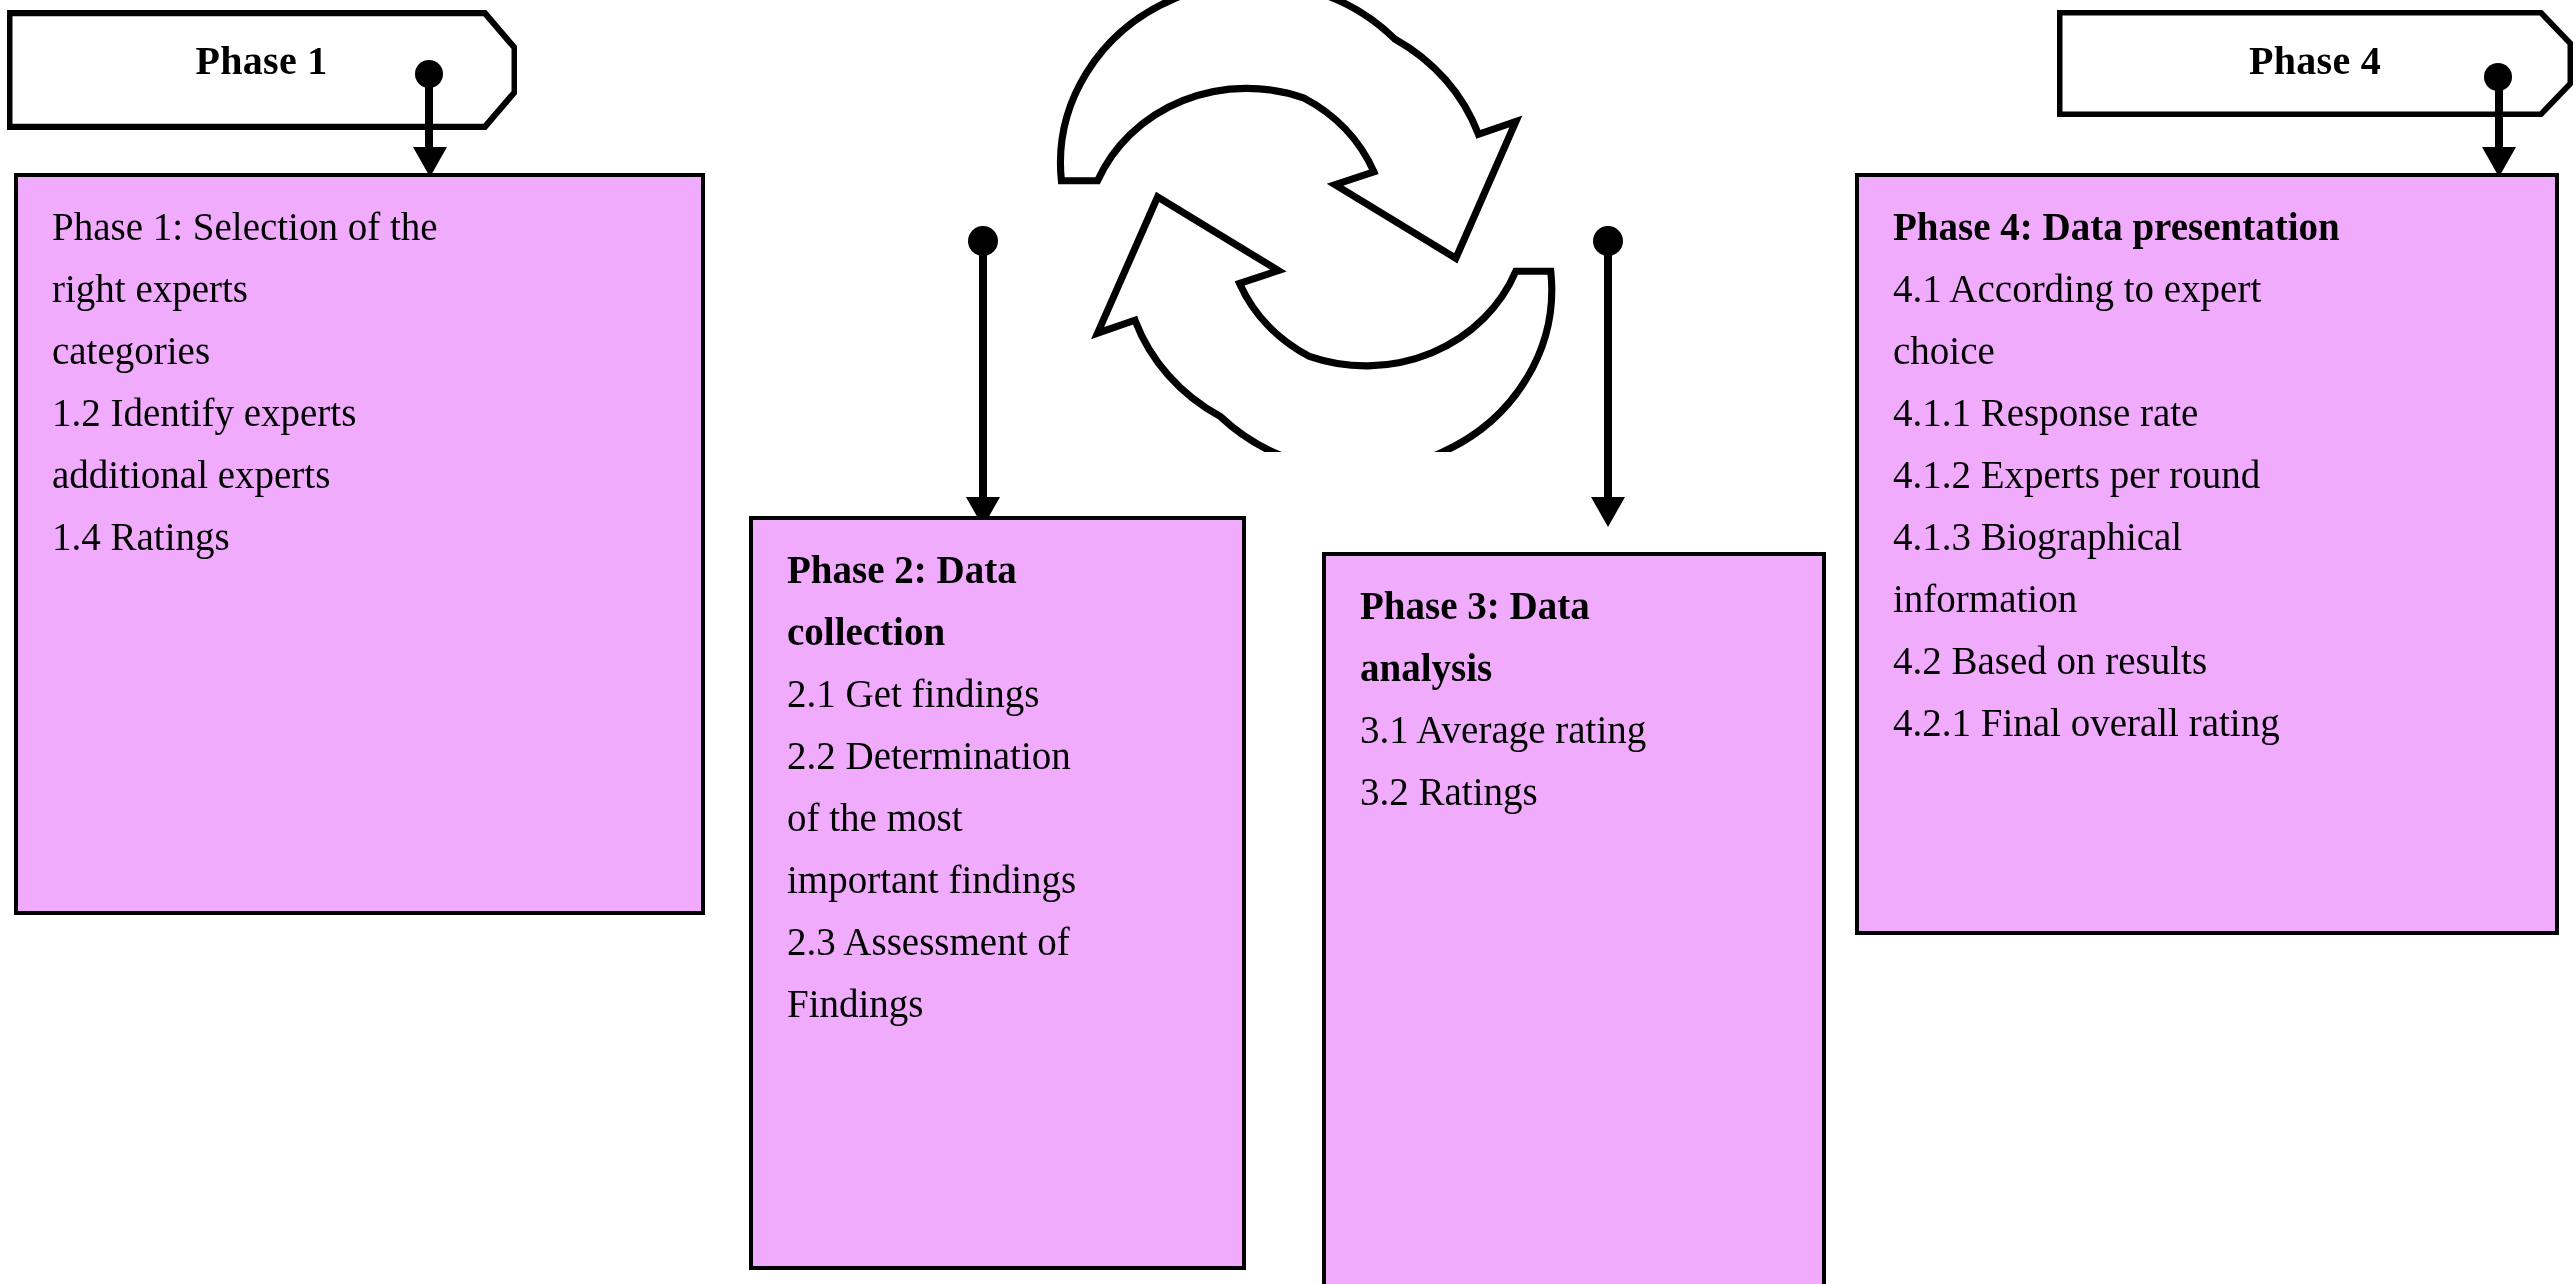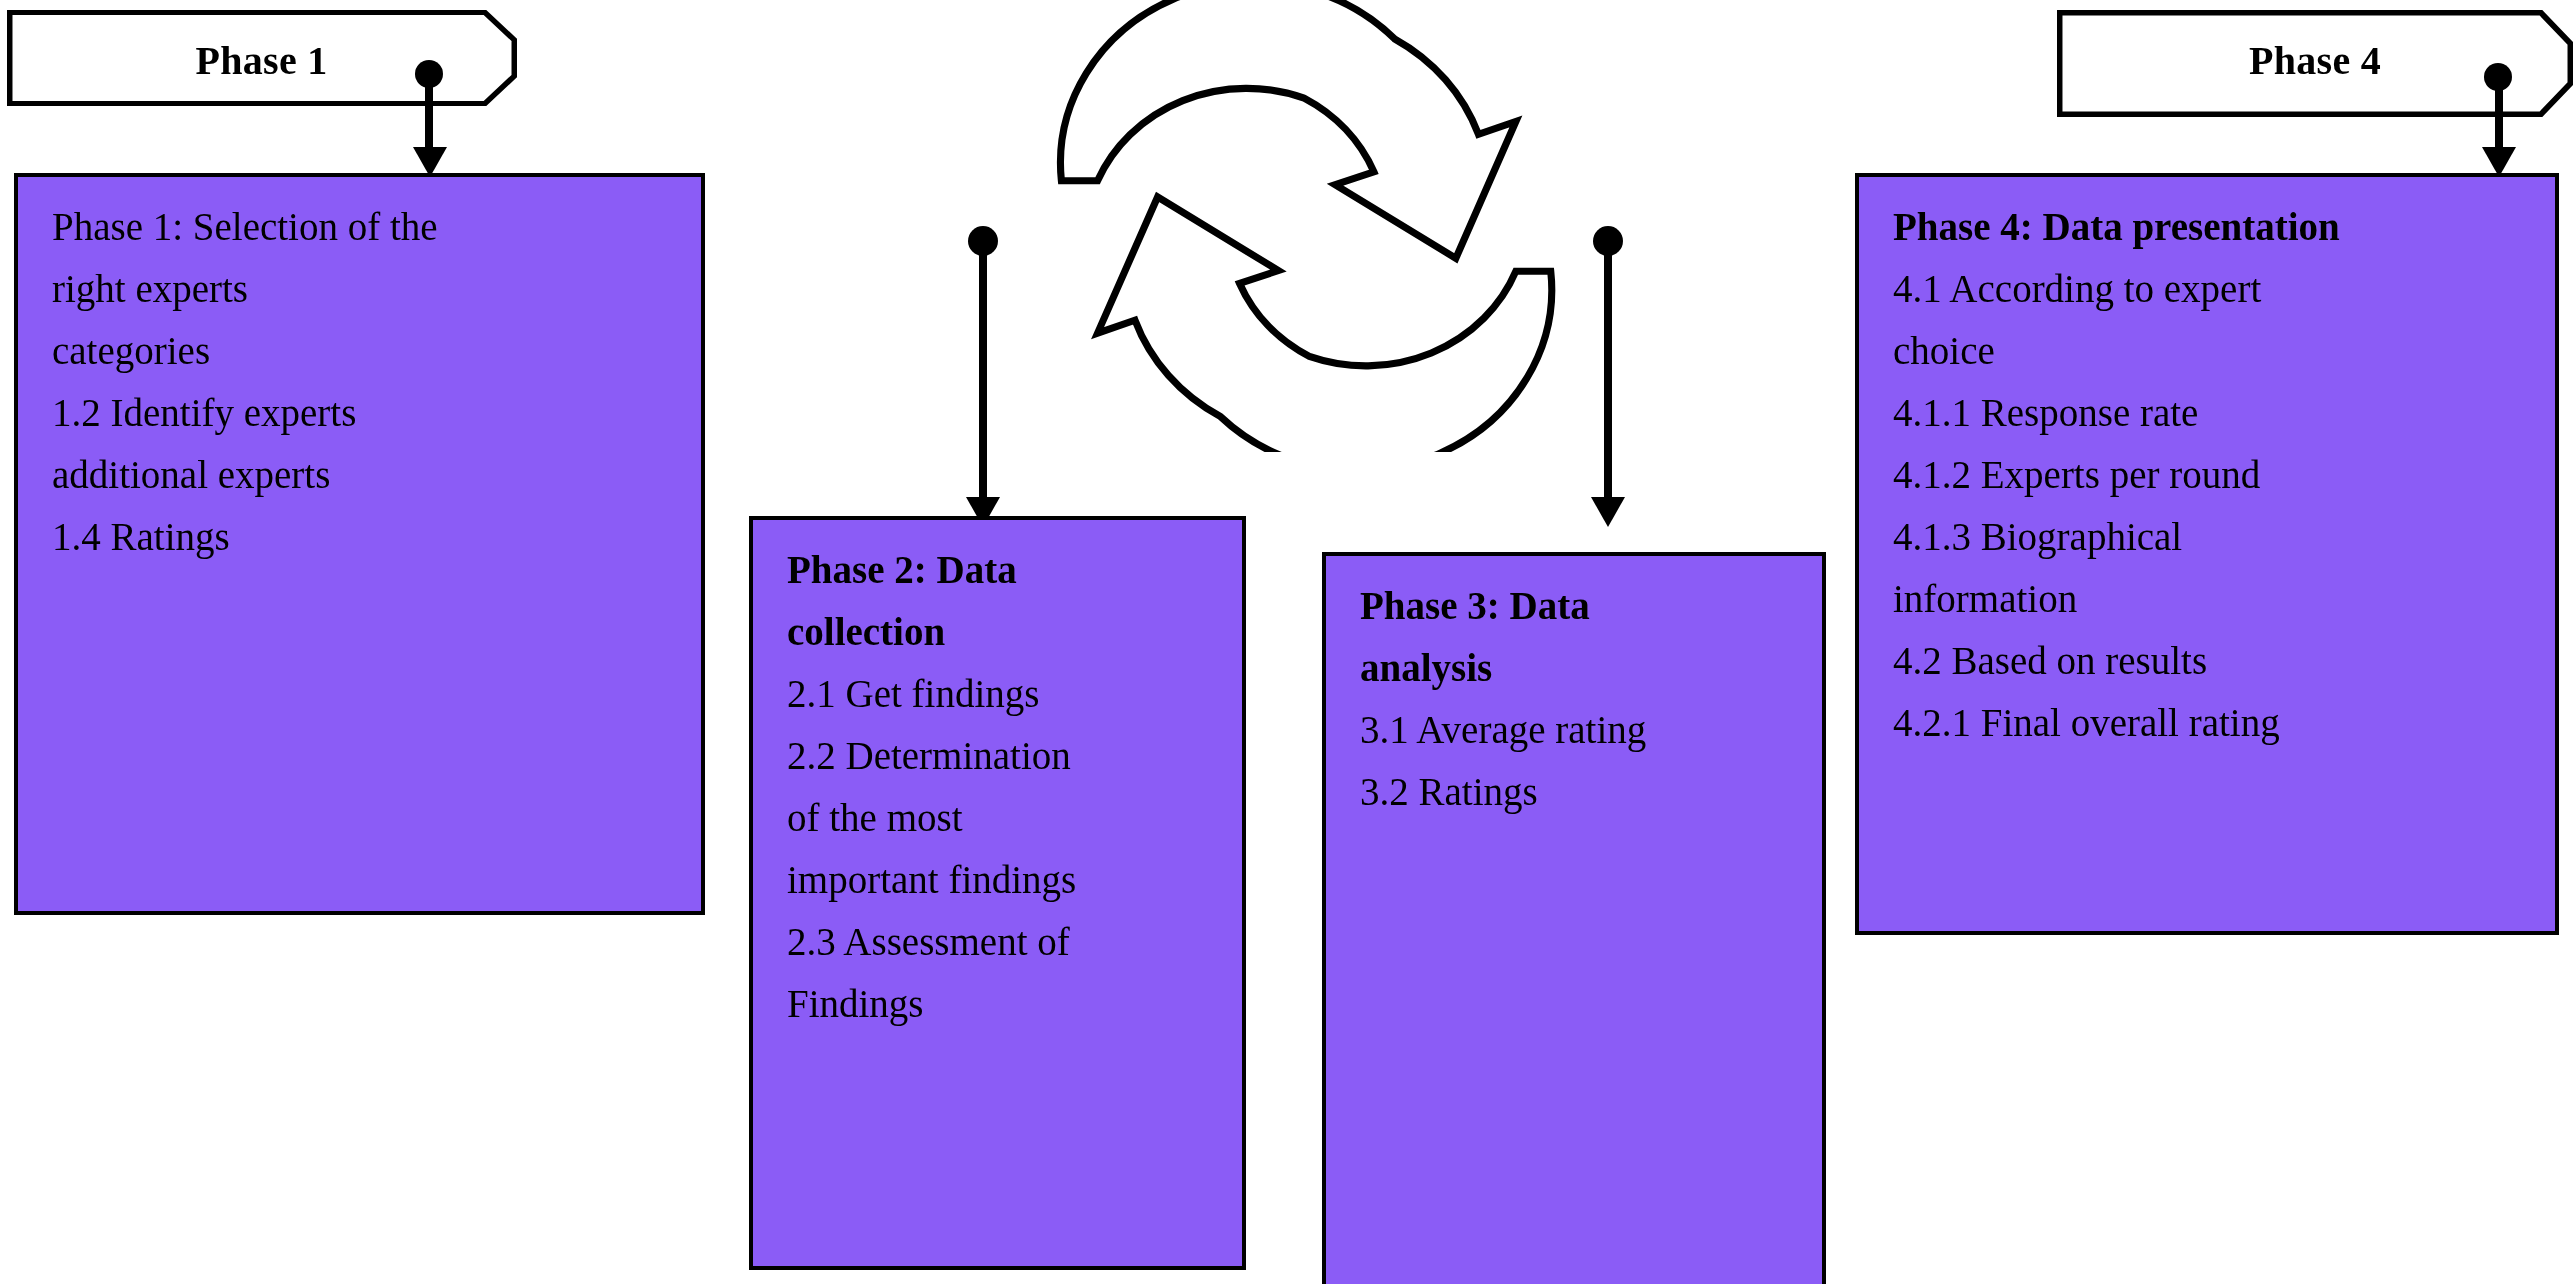--- a/index.html
+++ b/index.html
@@ -44,21 +44,21 @@
     font-size: 40px;
     line-height: 1;
     letter-spacing: 0.3px;
     white-space: nowrap;
   }
 
   
   .phase-box {
     position: absolute;
     box-sizing: border-box;
-    background: #8b5cf6;
+    background: #f0abfc;
     border: 4.5px solid #000000;
   }
   .phase-box .box-inner {
     position: absolute;
     left: 34px;
     right: 18px;
     top: 19.4px;
   }
   .phase-box .line {
     font-size: 39px;
@@ -95,21 +95,21 @@
   #cycle {
     position: absolute;
   }
   #cycle svg { display: block; }
 </style>
 </head>
 <body>
 
 <div id="canvas">
 
-  <div class="phase-tag" style="left:6.5px; top:10.3px; width:510px; height:96px;">
+  <div class="phase-tag" style="left:6.5px; top:10.3px; width:510px; height:120px;">
     <svg class="tag-shape" viewBox="0 0 790 166" preserveAspectRatio="none">
       <path d="M 4 4 L 740 4 L 786 52 L 786 114 L 740 162 L 4 162 Z" fill="#ffffff" stroke="#000000" stroke-width="9"></path>
     </svg>
     <div class="tag-label" style="top:31px; padding-right:97px;">Phase 1</div>
   </div>
 
   <div class="connector" style="left:0; top:0; width:2576px; height:1284px;">
     <div class="dot" style="left:415px; top:60px; width:28px; height:28px;"></div>
     <div class="stem" style="left:425px; top:74px; width:7.7px; height:76px;"></div>
     <div class="head" style="left:413px; top:147px;"></div>

